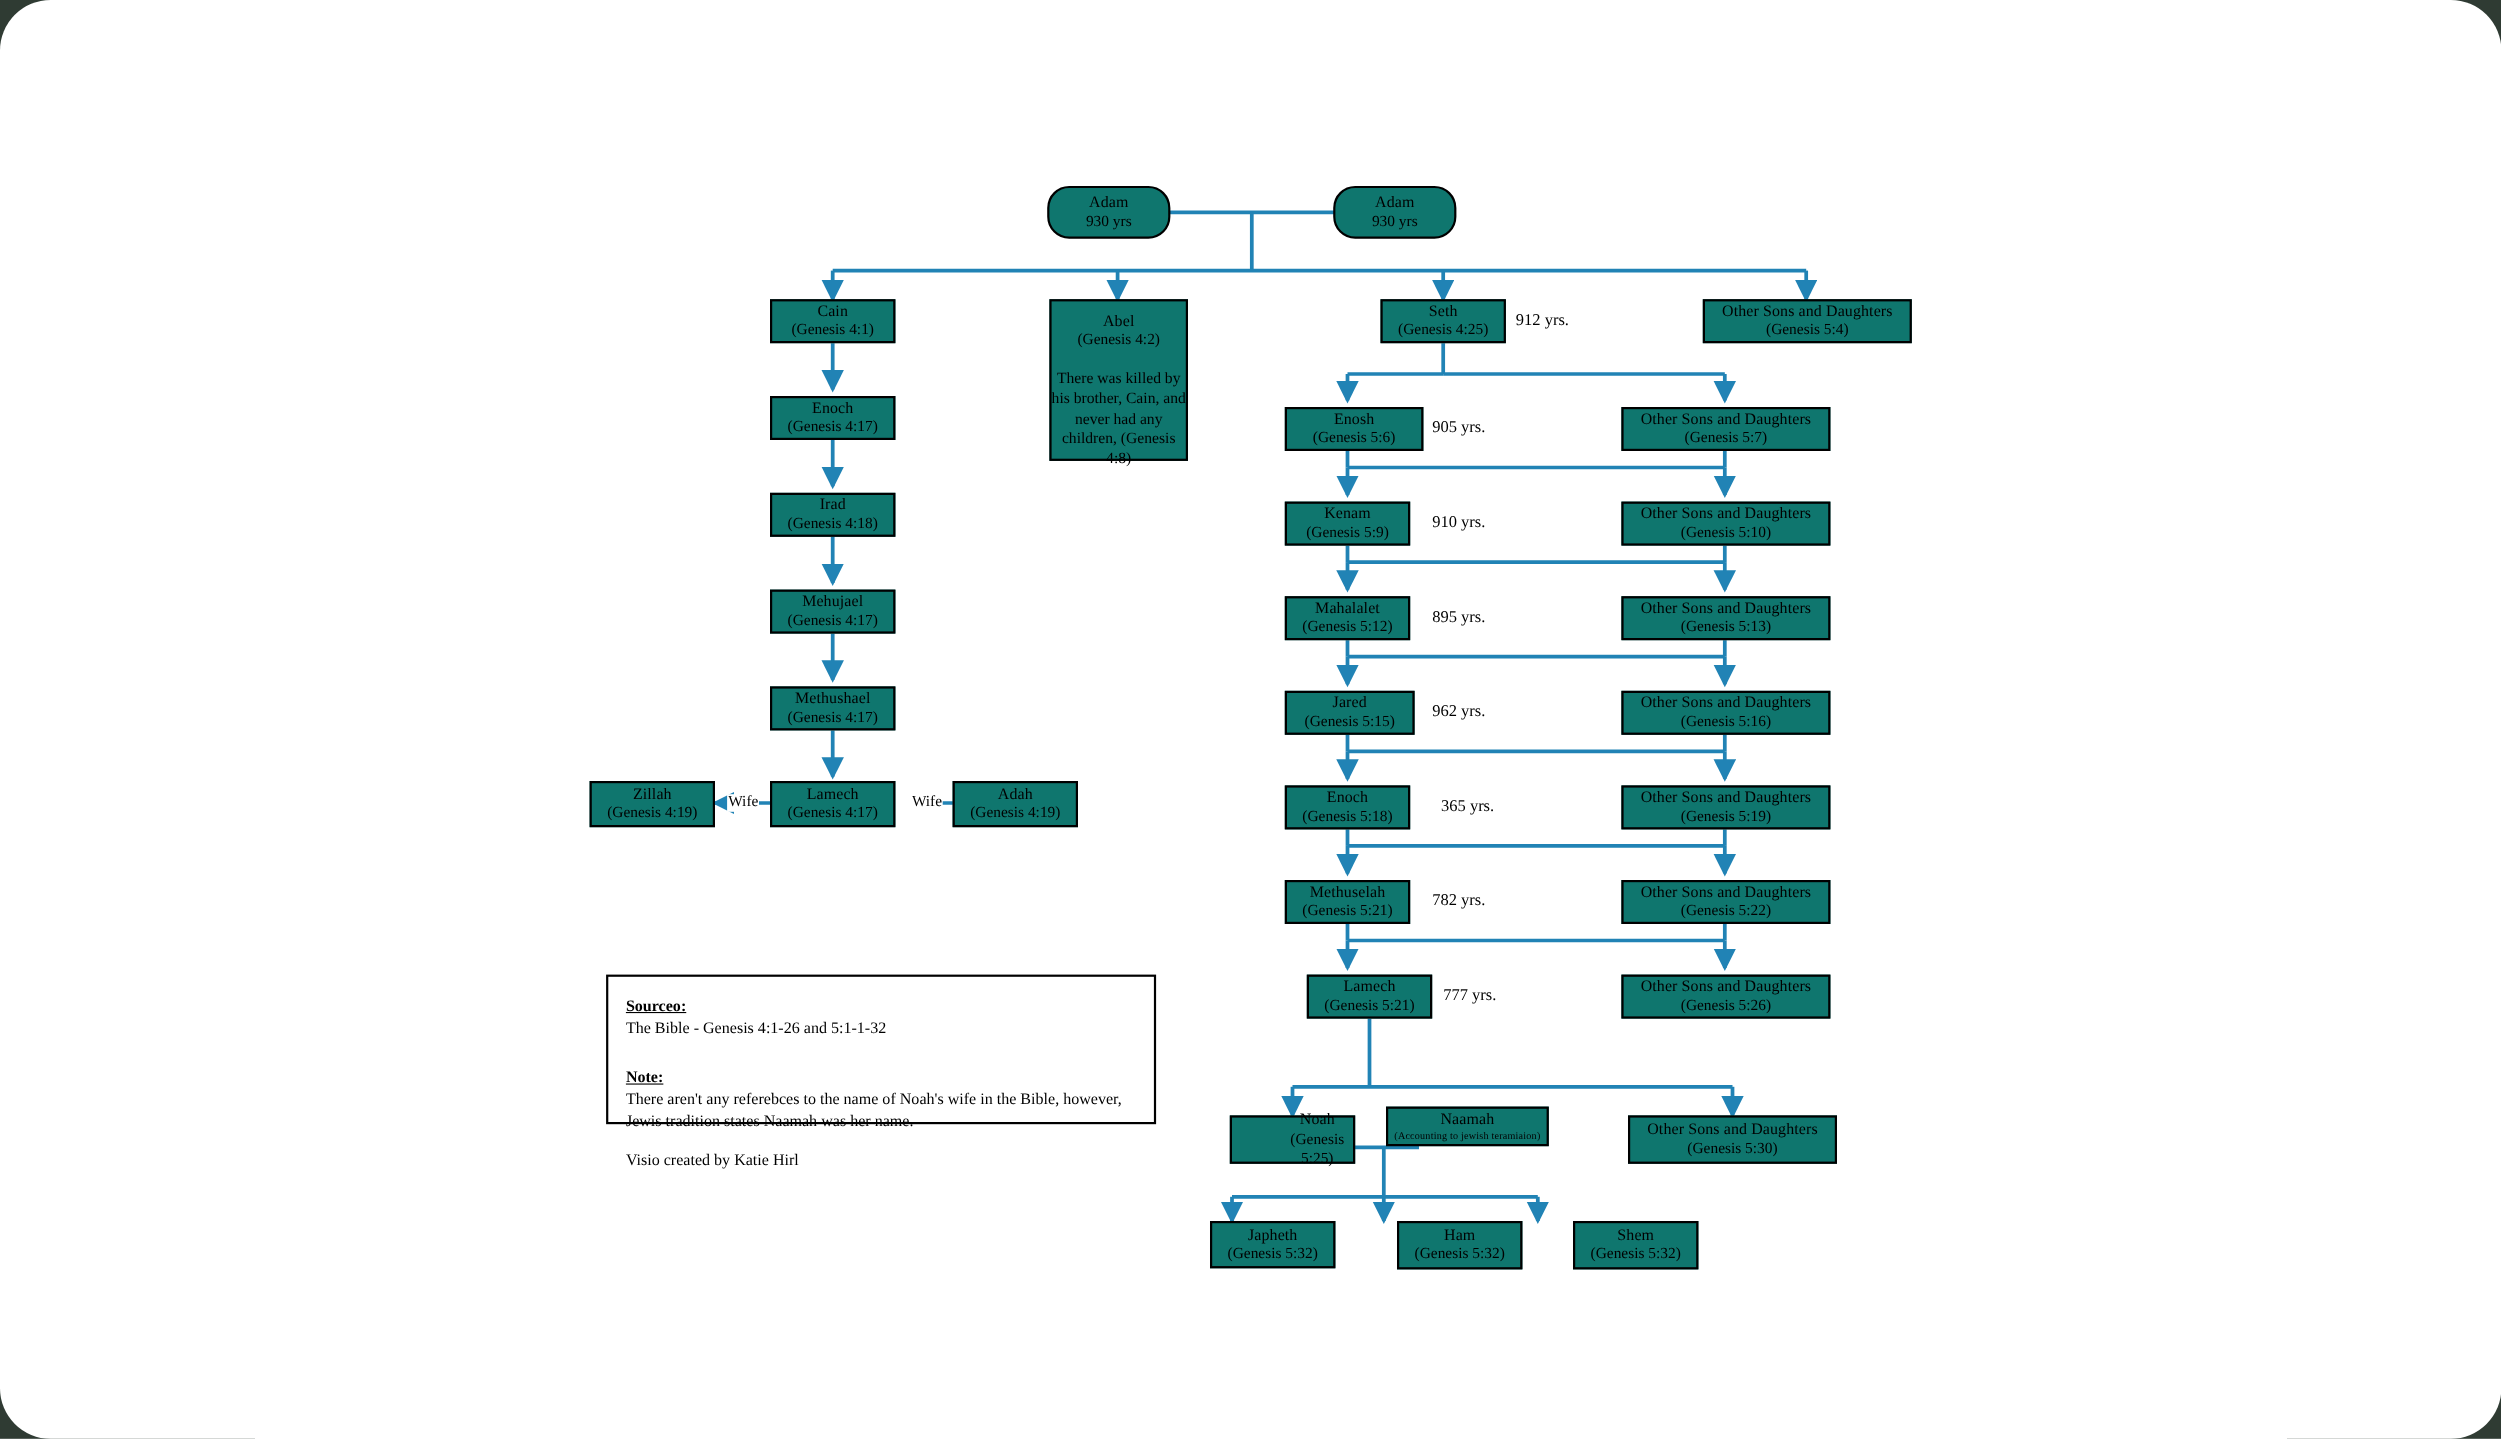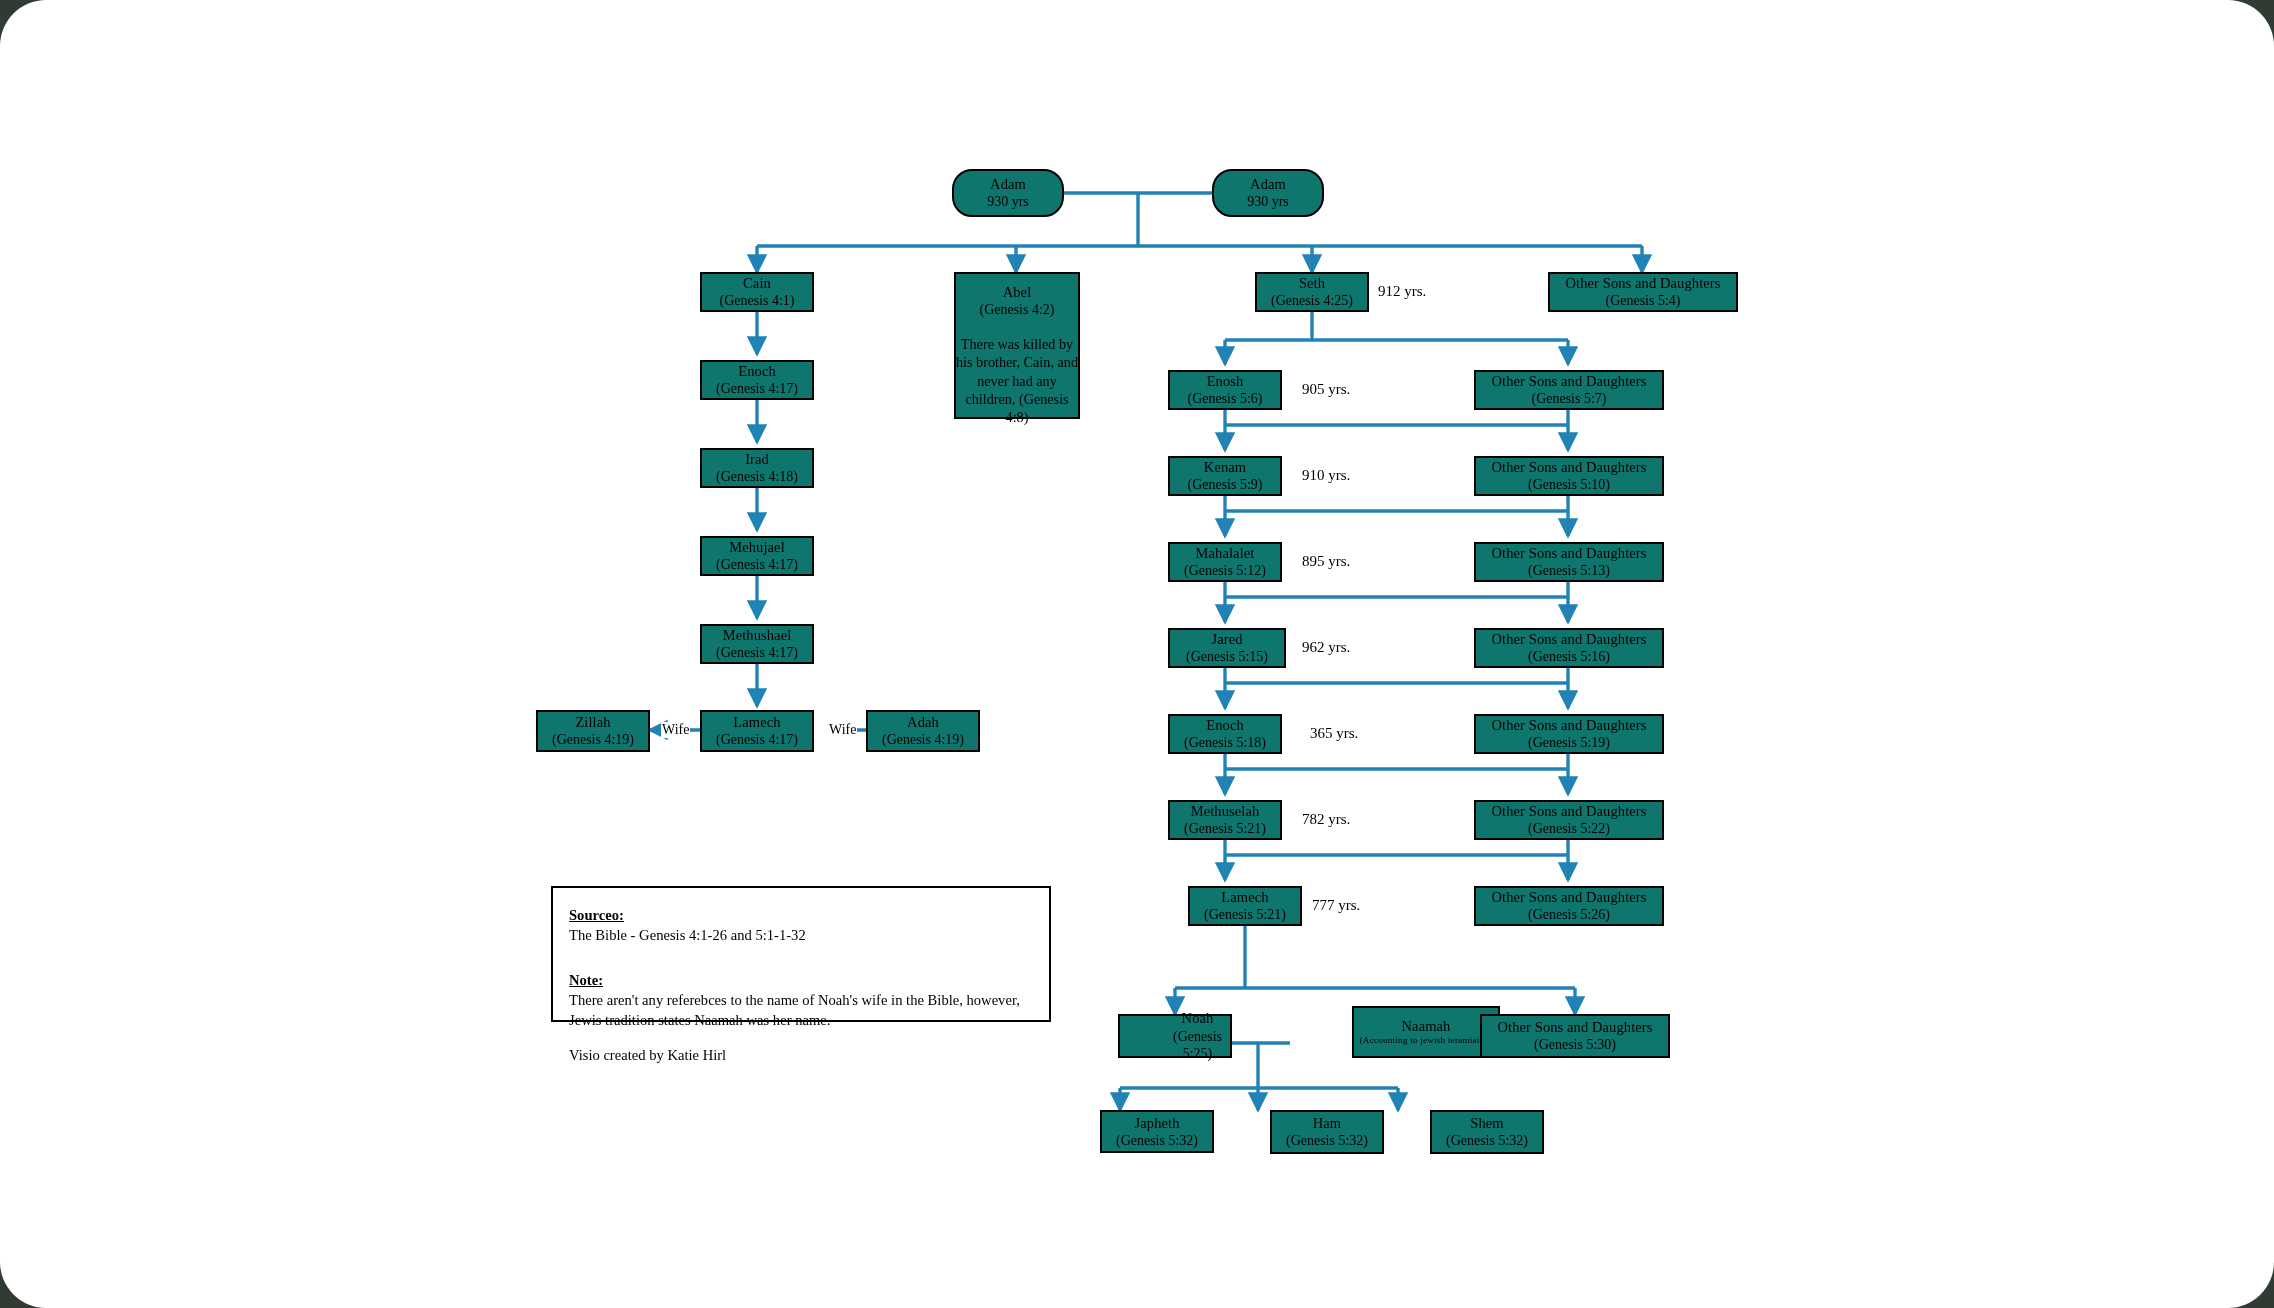--- a/index.html
+++ b/index.html
@@ -262,21 +262,21 @@
     <span class="nm">Lamech</span>
     <span class="ref">(Genesis 4:17)</span>
   </div>
   <div class="node" style="left:866px; top:710px; width:114px; height:42px;">
     <span class="nm">Adah</span>
     <span class="ref">(Genesis 4:19)</span>
   </div>
   <span class="edge-label" style="left:661px; top:722px;">Wife</span>
   <span class="edge-label" style="left:828px; top:722px;">Wife</span>
 
-  <div class="node" style="left:1168px; top:370px; width:114px; height:40px;">
+  <div class="node" style="left:1168px; top:370px; width:126px; height:40px;">
     <span class="nm">Enosh</span>
     <span class="ref">(Genesis 5:6)</span>
   </div>
   <span class="yrs" style="left:1302px; top:381px;">905 yrs.</span>
   <div class="node wide" style="left:1474px; top:370px; width:190px; height:40px;">
     <span class="nm">Other Sons and Daughters</span>
     <span class="ref">(Genesis 5:7)</span>
   </div>
 
   <div class="node" style="left:1168px; top:456px; width:114px; height:40px;">
@@ -336,21 +336,21 @@
   <span class="yrs" style="left:1312px; top:897px;">777 yrs.</span>
   <div class="node wide" style="left:1474px; top:886px; width:190px; height:40px;">
     <span class="nm">Other Sons and Daughters</span>
     <span class="ref">(Genesis 5:26)</span>
   </div>
 
   <div class="node" style="left:1118px; top:1014px; width:114px; height:44px;padding-left:45px;">
     <span class="nm">Noah</span>
     <span class="ref">(Genesis 5:25)</span>
   </div>
-  <div class="node" style="left:1352px; top:1006px; width:148px; height:52px;">
+  <div class="node" style="left:1260px; top:1006px; width:148px; height:36px;">
     <span class="nm">Naamah</span>
     <span class="tiny">(Accounting to jewish teramiaion)</span>
   </div>
   <div class="node wide" style="left:1480px; top:1014px; width:190px; height:44px;">
     <span class="nm">Other Sons and Daughters</span>
     <span class="ref">(Genesis 5:30)</span>
   </div>
 
   <div class="node" style="left:1100px; top:1110px; width:114px; height:43px;">
     <span class="nm">Japheth</span>

